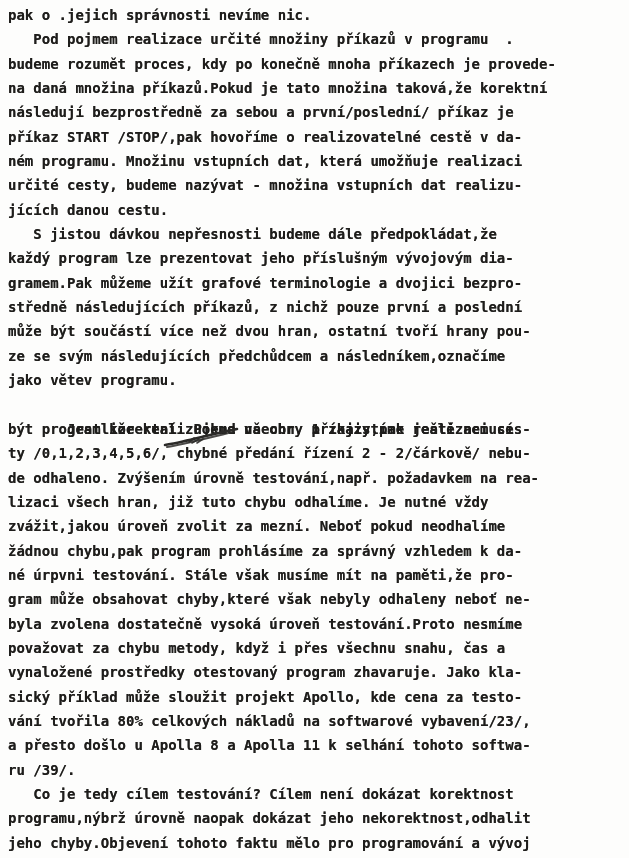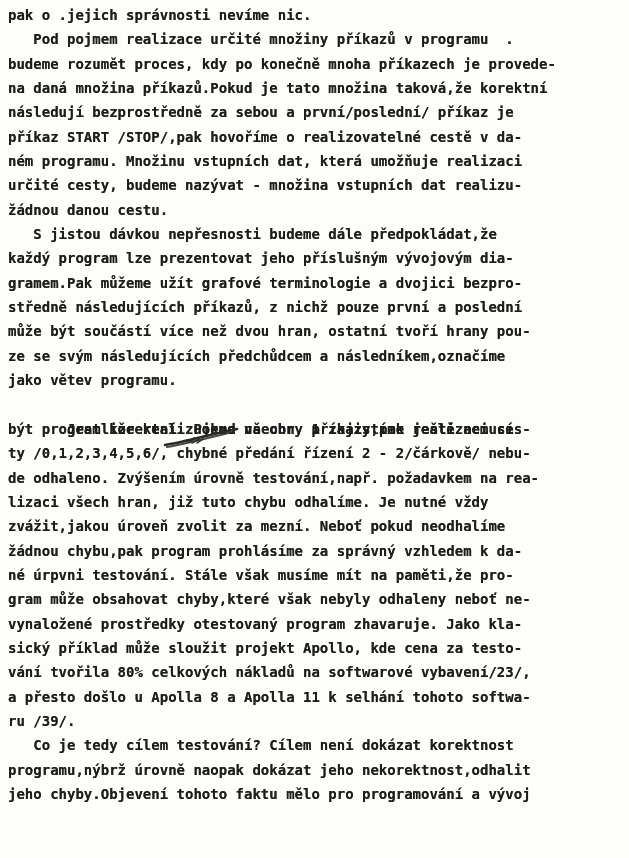--- a/index.html
+++ b/index.html
@@ -46,21 +46,21 @@
 
 <div class="page">
   <div class="line">pak o .jejich správnosti nevíme nic.</div>
   <div class="line">   Pod pojmem realizace určité množiny příkazů v programu  .</div>
   <div class="line">budeme rozumět proces, kdy po konečně mnoha příkazech je provede-</div>
   <div class="line">na daná množina příkazů.Pokud je tato množina taková,že korektní</div>
   <div class="line">následují bezprostředně za sebou a první/poslední/ příkaz je</div>
   <div class="line">příkaz START /STOP/,pak hovoříme o realizovatelné cestě v da-</div>
   <div class="line">ném programu. Množinu vstupních dat, která umožňuje realizaci</div>
   <div class="line">určité cesty, budeme nazývat - množina vstupních dat realizu-</div>
-  <div class="line">žádnou danou cestu.</div>
+  <div class="line">jících danou cestu.</div>
   <div class="line">   S jistou dávkou nepřesnosti budeme dále předpokládat,že</div>
   <div class="line">každý program lze prezentovat jeho příslušným vývojovým dia-</div>
   <div class="line">gramem.Pak můžeme užít grafové terminologie a dvojici bezpro-</div>
   <div class="line">středně následujících příkazů, z nichž pouze první a poslední</div>
   <div class="line">může být součástí více než dvou hran, ostatní tvoří hrany pou-</div>
   <div class="line">ze se svým následujících předchůdcem a následníkem,označíme</div>
   <div class="line">jako větev programu.</div>
 
   <div class="line">
     <span>   Jestliže reali</span><span class="scribble-wrap"><span>zujeme</span><svg class="scribble-svg" viewBox="0 0 78 22" xmlns="http://www.w3.org/2000/svg">
@@ -71,20 +71,22 @@
   </div>
 
   <div class="line">být program korektní. Pokud na obr. 1 zajistíme realizaci ces-</div>
   <div class="line">ty /0,1,2,3,4,5,6/, chybné předání řízení 2 - 2/čárkově/ nebu-</div>
   <div class="line">de odhaleno. Zvýšením úrovně testování,např. požadavkem na rea-</div>
   <div class="line">lizaci všech hran, již tuto chybu odhalíme. Je nutné vždy</div>
   <div class="line">zvážit,jakou úroveň zvolit za mezní. Neboť pokud neodhalíme</div>
   <div class="line">žádnou chybu,pak program prohlásíme za správný vzhledem k da-</div>
   <div class="line">né úrpvni testování. Stále však musíme mít na paměti,že pro-</div>
   <div class="line">gram může obsahovat chyby,které však nebyly odhaleny neboť ne-</div>
+  <div class="line">byla zvolena dostatečně vysoká úroveň testování.Proto nesmíme</div>
+  <div class="line">považovat za chybu metody, když i přes všechnu snahu, čas a</div>
   <div class="line">vynaložené prostředky otestovaný program zhavaruje. Jako kla-</div>
   <div class="line">sický příklad může sloužit projekt Apollo, kde cena za testo-</div>
   <div class="line">vání tvořila 80% celkových nákladů na softwarové vybavení/23/,</div>
   <div class="line">a přesto došlo u Apolla 8 a Apolla 11 k selhání tohoto softwa-</div>
   <div class="line">ru /39/.</div>
   <div class="line">   Co je tedy cílem testování? Cílem není dokázat korektnost</div>
   <div class="line">programu,nýbrž úrovně naopak dokázat jeho nekorektnost,odhalit</div>
   <div class="line">jeho chyby.Objevení tohoto faktu mělo pro programování a vývoj</div>
 </div>
 

